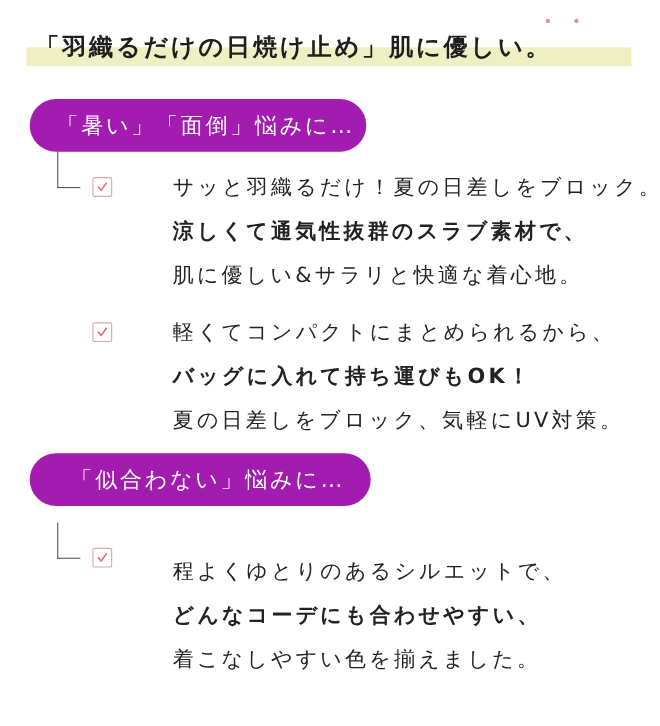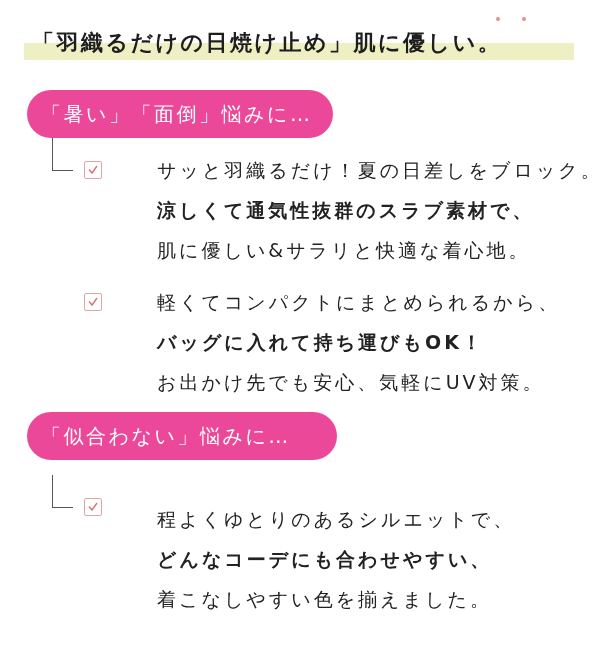--- a/index.html
+++ b/index.html
@@ -4,21 +4,21 @@
 <style>
   * { margin: 0; padding: 0; box-sizing: border-box; }
   html, body { width: 600px; height: 660px; background: #ffffff; overflow: hidden; }
   body { position: relative; font-family: "DejaVu Sans", "Liberation Sans", sans-serif; color: #222222; }
 
   .title-wrap { position: absolute; left: 24px; top: 14px; width: 550px; height: 50px; }
   .title-highlight { position: absolute; left: 0; top: 29px; width: 550px; height: 17px; background: #eef0c4; }
   .title-text { position: absolute; left: 8px; top: 14px; font-size: 22px; font-weight: bold; letter-spacing: 2.5px; white-space: nowrap; color: #1e1e1e; }
   .accent-dot { position: absolute; width: 4px; height: 4px; border-radius: 50%; background: #e58e96; top: 3px; }
 
-  .pill { position: absolute; left: 27px; height: 48px; border-radius: 24px; background: #ec4899; color: #ffffff; font-size: 20px; letter-spacing: 2.5px; line-height: 48px; padding-left: 14px; white-space: nowrap; }
+  .pill { position: absolute; left: 27px; height: 48px; border-radius: 24px; background: #a21caf; color: #ffffff; font-size: 20px; letter-spacing: 2.5px; line-height: 48px; padding-left: 14px; white-space: nowrap; text-align: center; }
   .pill.p1 { top: 90px; width: 306px; }
   .pill.p2 { top: 412px; width: 310px; }
 
   .connector { position: absolute; border-left: 1.5px solid #555; border-bottom: 1.5px solid #555; width: 21px; }
   .connector.c1 { left: 52px; top: 138px; height: 33px; }
   .connector.c2 { left: 52px; top: 475px; height: 33px; }
 
   .checkbox { position: absolute; width: 18px; height: 18px; border: 1.5px solid #e3a3a9; border-radius: 2px; background: #fff; }
   .checkbox svg { position: absolute; left: 2px; top: 2px; }
 
@@ -52,21 +52,21 @@
 </div>
 
 <div class="checkbox" style="left:84px; top:293px;">
   <svg width="12" height="12" viewBox="0 0 12 12">
       <path d="M2 5.5 L5 9 L10 2" fill="none" stroke="#d9707b" stroke-width="1.4"></path>
     </svg>
 </div>
 <div class="item" style="top:282px;">
   <span class="line normal">軽くてコンパクトにまとめられるから、</span>
   <span class="line bold">バッグに入れて持ち運びもOK！</span>
-  <span class="line normal">お出かけ先でも安心、気軽にUV対策。</span>
+  <span class="line normal">夏の日差しをブロック、気軽にUV対策。</span>
 </div>
 
 <div class="pill p2">「似合わない」悩みに…</div>
 <div class="connector c2"></div>
 
 <div class="checkbox" style="left:84px; top:498px;">
   <svg width="12" height="12" viewBox="0 0 12 12">
       <path d="M2 5.5 L5 9 L10 2" fill="none" stroke="#d9707b" stroke-width="1.4"></path>
     </svg>
 </div>

